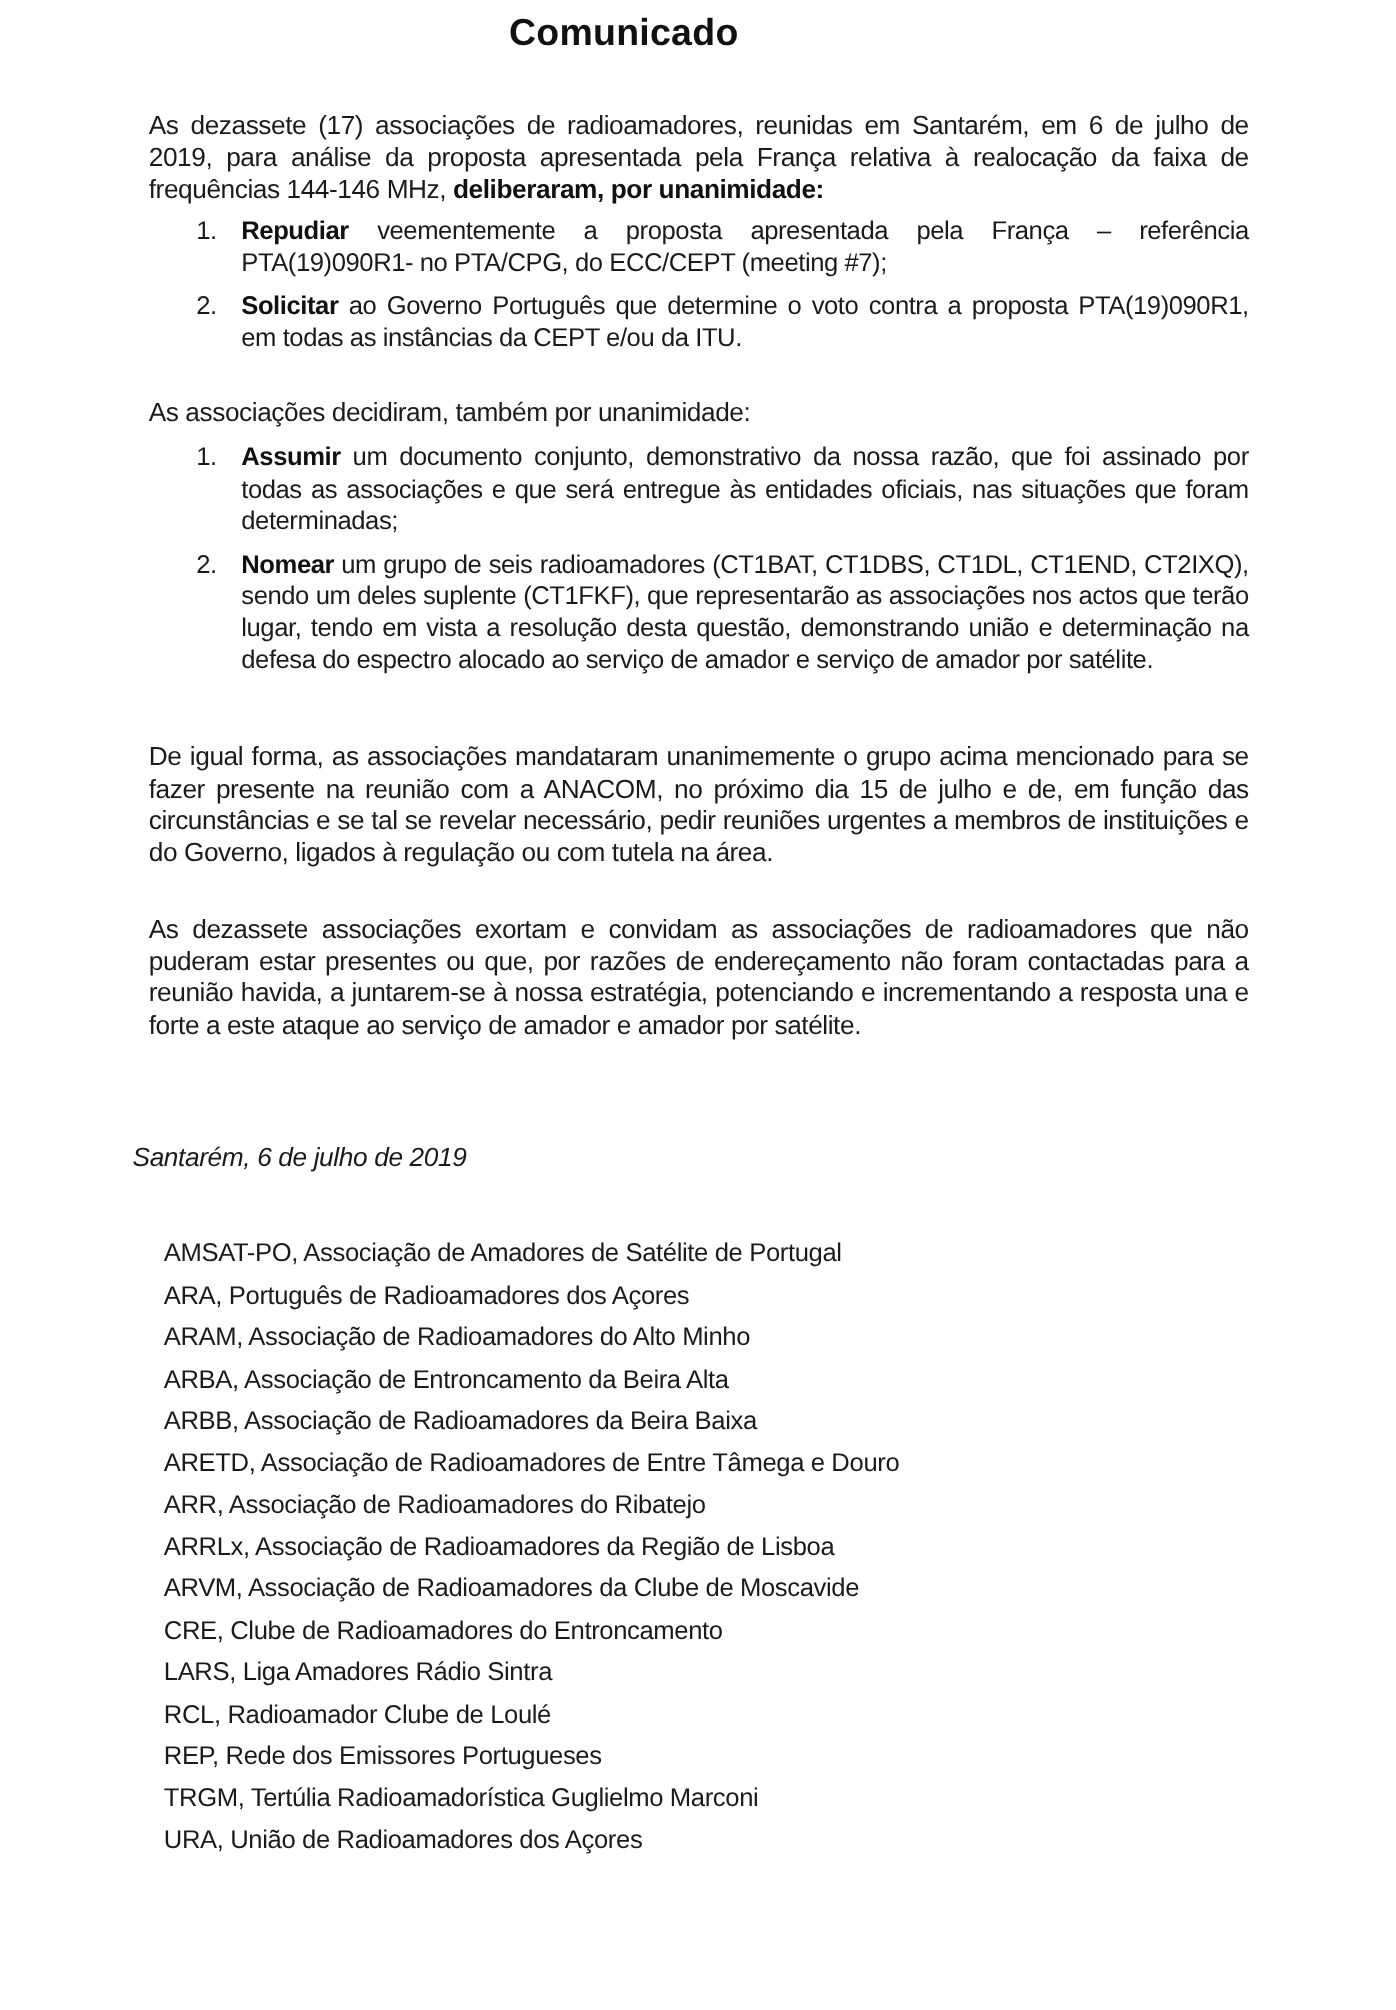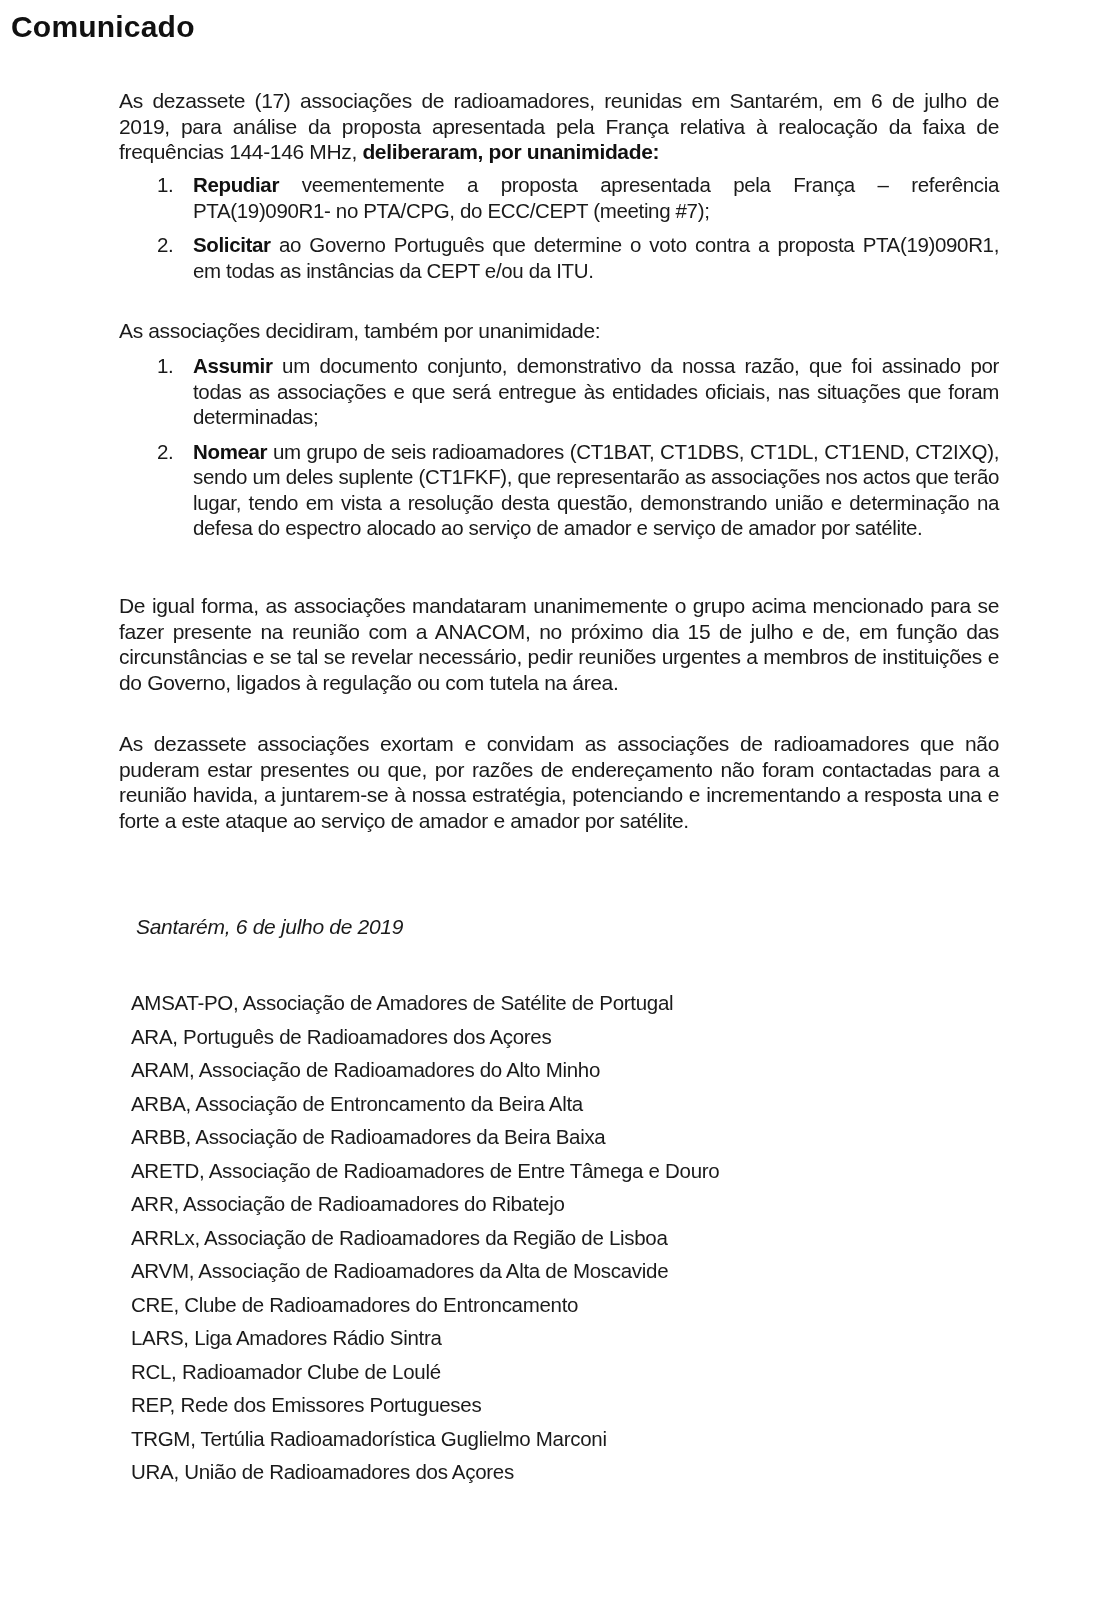--- a/index.html
+++ b/index.html
@@ -1,33 +1,33 @@
 <!DOCTYPE html>
 <html><head>
   <meta charset="utf-8">
   <style>
     html, body { margin: 0; padding: 0; background: #ffffff; }
     body {
       width: 1117px; height: 1608px; position: relative; overflow: hidden;
       font-family: "Liberation Sans", sans-serif; color: #1a1a1a;
     }
     .title {
-      position: absolute; top: 10px; left: 11px; width: 998px; text-align: left;
+      position: absolute; top: 10px; left: 0; width: 998px; text-align: center;
       font-size: 30px; font-weight: bold; color: #111; letter-spacing: 0.2px;
     }
     .para {
       position: absolute; left: 119px; width: 880px;
       font-size: 21px; line-height: 25.5px; text-align: justify;
       font-stretch: condensed; letter-spacing: -0.35px;
     }
     .list { position: absolute; left: 119px; width: 880px; margin: 0; padding: 0; }
     .list-item { position: relative; padding-left: 74px; font-size: 20.5px; line-height: 25.5px; text-align: justify; letter-spacing: -0.35px; }
     .list-item .num { position: absolute; left: 38px; top: 0; }
     b { font-weight: bold; color: #111; }
-    .date { position: absolute; left: 136px; top: 915px; font-size: 21px; font-style: italic; letter-spacing: -0.3px; }
+    .date { position: absolute; left: 106px; top: 915px; font-size: 21px; font-style: italic; letter-spacing: -0.3px; }
     .assoc { position: absolute; left: 119px; top: 978px; margin: 12px; padding: 0; list-style: none; }
     .assoc li { font-size: 20.5px; height: 33.5px; line-height: 25px; letter-spacing: -0.3px; white-space: nowrap; }
   </style>
 </head>
 <body>
 
 <div class="title">Comunicado</div>
 
 <div class="para" style="top:88px;">
   <span>As dezassete (17) associações de radioamadores, reunidas em Santarém, em 6 de julho de 2019, para análise da proposta apresentada pela França relativa à realocação da faixa de frequências 144-146 MHz, </span><b>deliberaram, por unanimidade:</b>
@@ -61,20 +61,20 @@
 
 <ul class="assoc">
   <li>AMSAT-PO, Associação de Amadores de Satélite de Portugal</li>
   <li>ARA, Português de Radioamadores dos Açores</li>
   <li>ARAM, Associação de Radioamadores do Alto Minho</li>
   <li>ARBA, Associação de Entroncamento da Beira Alta</li>
   <li>ARBB, Associação de Radioamadores da Beira Baixa</li>
   <li>ARETD, Associação de Radioamadores de Entre Tâmega e Douro</li>
   <li>ARR, Associação de Radioamadores do Ribatejo</li>
   <li>ARRLx, Associação de Radioamadores da Região de Lisboa</li>
-  <li>ARVM, Associação de Radioamadores da Alta de Moscavide</li>
+  <li>ARVM, Associação de Radioamadores da Clube de Moscavide</li>
   <li>CRE, Clube de Radioamadores do Entroncamento</li>
   <li>LARS, Liga Amadores Rádio Sintra</li>
   <li>RCL, Radioamador Clube de Loulé</li>
   <li>REP, Rede dos Emissores Portugueses</li>
   <li>TRGM, Tertúlia Radioamadorística Guglielmo Marconi</li>
   <li>URA, União de Radioamadores dos Açores</li>
 </ul>
 
 </body></html>

